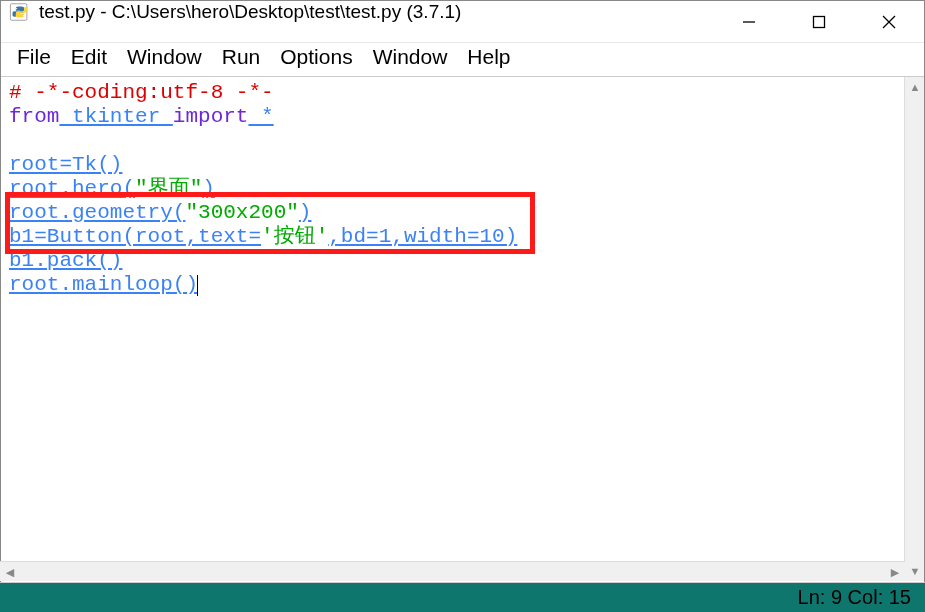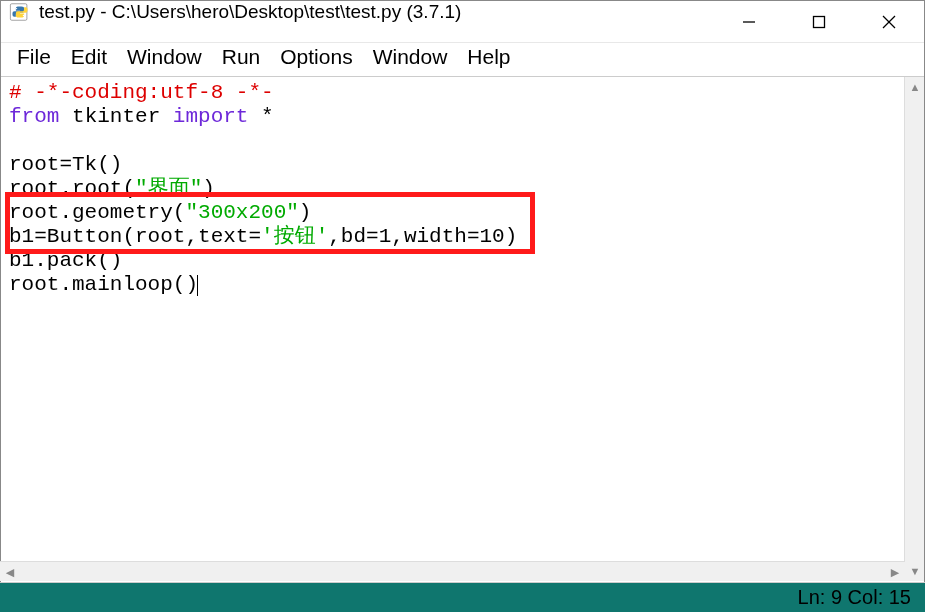--- a/index.html
+++ b/index.html
@@ -117,21 +117,21 @@
     display: flex;
     align-items: center;
     justify-content: flex-end;
     padding-right: 14px;
     font-size: 20px;
     background: #0f766e;
   }
   .code .comment { color: #dd0000; }
   .code .kw { color: #6d28d9; }
   .code .str { color: #00aa00; }
-  .code .plain { color: #000000; }
+  .code .plain { color: #3b82f6; text-decoration: underline; }
   .highlight-box {
     position: absolute;
     border: 5px solid #ff1a1a;
     pointer-events: none;
     left: 4px;
     top: 115px;
     width: 530px;
     height: 62px;
   }
   .cursor {
@@ -185,21 +185,21 @@
   <span class="menu-item">Options</span>
   <span class="menu-item">Window</span>
   <span class="menu-item">Help</span>
 </div>
 
 <div class="editor-wrap">
   <div class="editor code"><span class="comment"># -*-coding:utf-8 -*-</span>
 <span class="kw">from</span><span class="plain"> tkinter </span><span class="kw">import</span><span class="plain"> *</span>
 <span class="plain"></span>
 <span class="plain">root=Tk()</span>
-<span class="plain">root.root(</span><span class="str">"界面"</span><span class="plain">)</span>
+<span class="plain">root.hero(</span><span class="str">"界面"</span><span class="plain">)</span>
 <span class="plain">root.geometry(</span><span class="str">"300x200"</span><span class="plain">)</span>
 <span class="plain">b1=Button(root,text=</span><span class="str">'按钮'</span><span class="plain">,bd=1,width=10)</span>
 <span class="plain">b1.pack()</span>
 <span class="plain">root.mainloop()</span><span class="cursor"></span></div>
 
   <div class="highlight-box"></div>
 
   <div class="scrollbar-v">
     <div class="scroll-arrow top">▲</div>
     <div class="scroll-arrow bot">▼</div>

